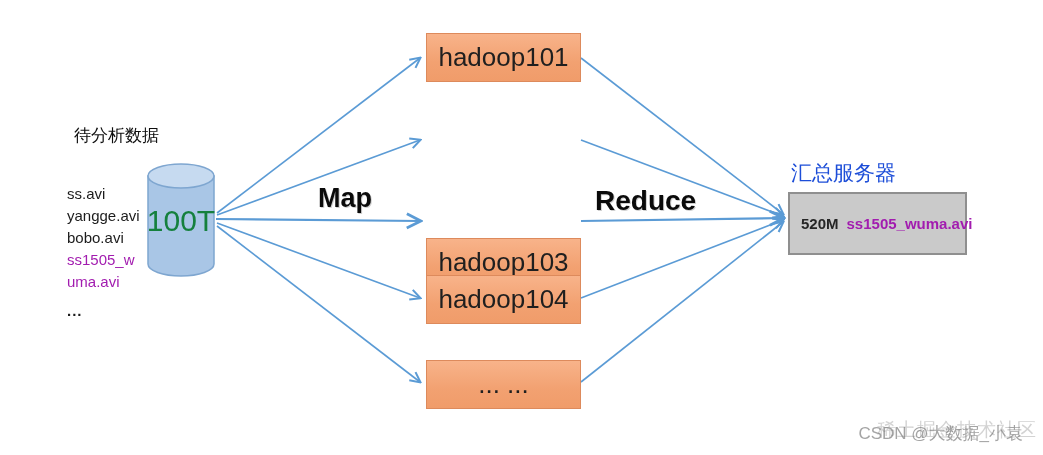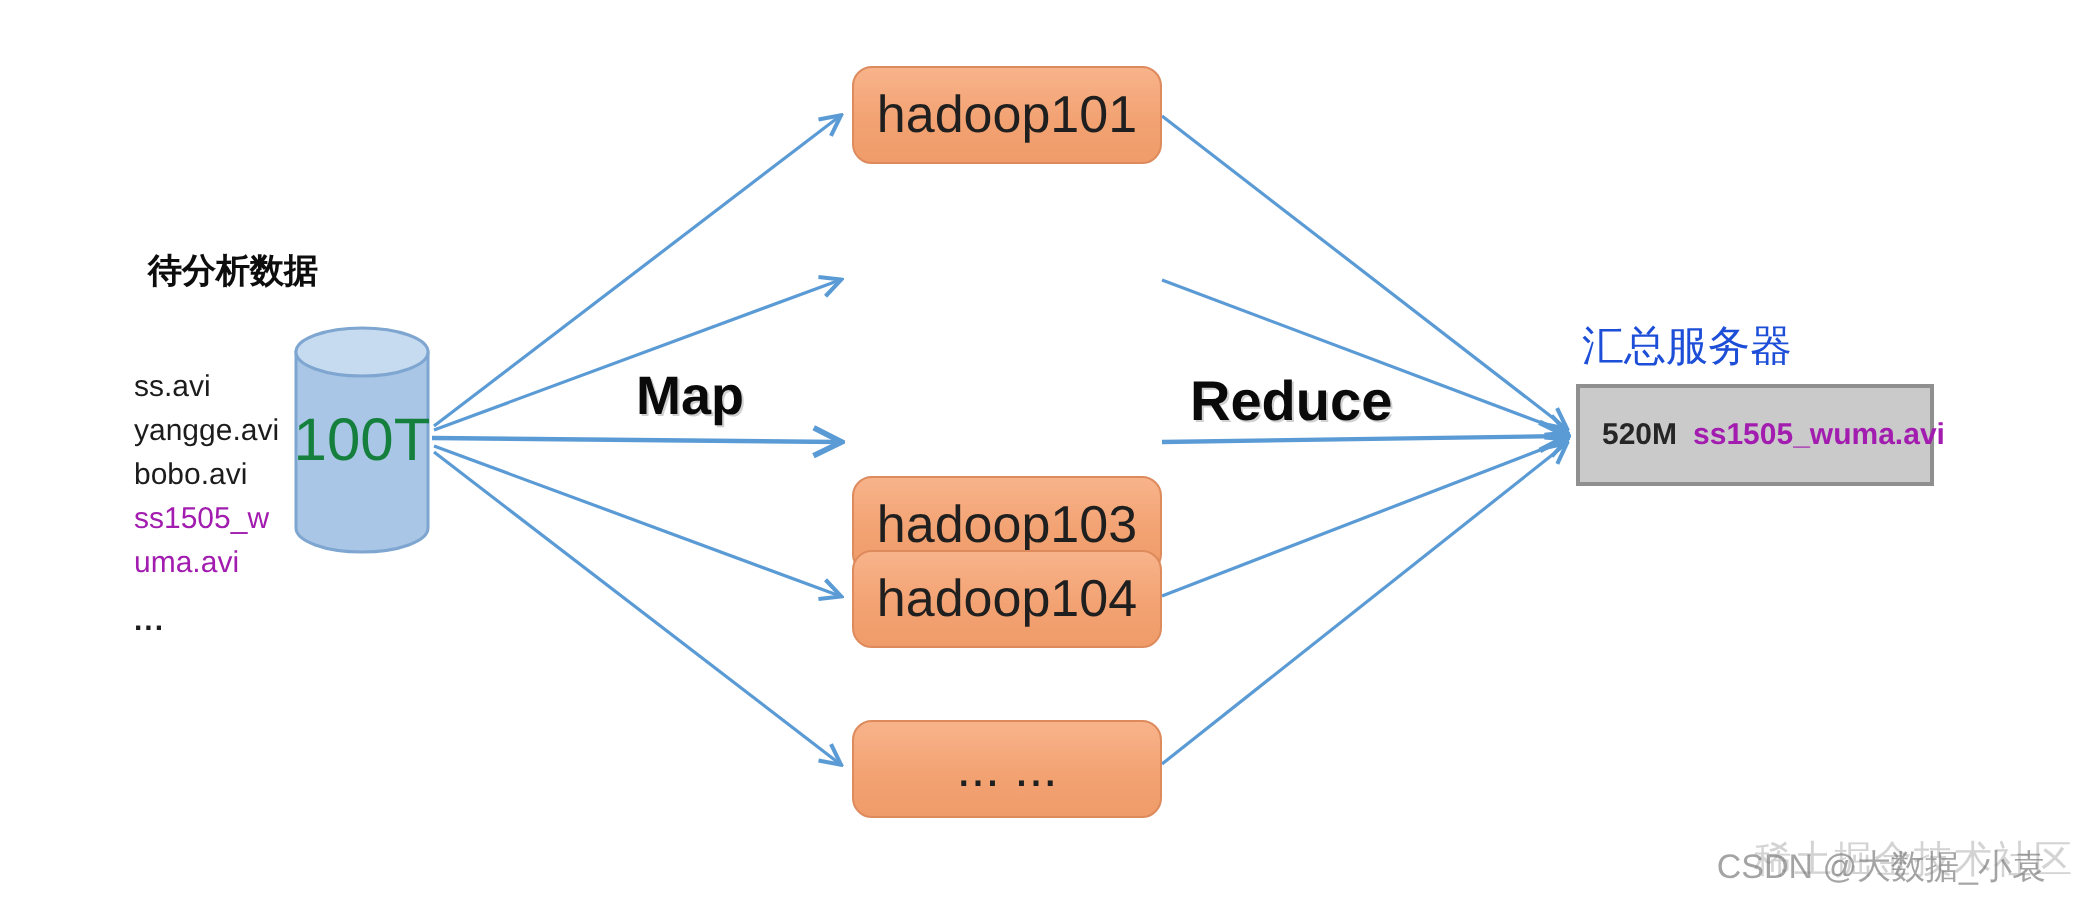--- a/index.html
+++ b/index.html
@@ -1,42 +1,42 @@
 <!DOCTYPE html>
 <html><head>
 <meta charset="utf-8">
 <style>
   html,body{margin:0;padding:0;background:#ffffff;}
   body{font-family:"Liberation Sans","DejaVu Sans",sans-serif;}
   .canvas{position:relative;width:1043px;height:455px;background:#ffffff;overflow:hidden;}
   .arrows{position:absolute;left:0;top:0;width:1043px;height:455px;}
 
-  .src-title{position:absolute;left:74px;top:124px;font-size:17px;font-weight:bold;color:#0d0d0d;}
+  .src-title{position:absolute;left:74px;top:124px;font-size:17px;font-weight:normal;color:#0d0d0d;}
   .file-list{position:absolute;left:67px;top:183px;font-size:15px;line-height:22px;color:#1c1c1c;}
   .file-line{display:block;}
   .file-red{color:#a21caf;}
   .file-ellipsis{display:block;margin-top:7px;font-weight:bold;letter-spacing:1px;}
 
   .cyl-label{position:absolute;left:144px;top:204px;width:74px;text-align:center;
              font-size:30px;color:#15803d;}
 
   .map-label{position:absolute;left:318px;top:183px;font-size:27px;font-weight:bold;color:#0a0a0a;
              text-shadow:1px 1px 0 rgba(120,120,120,.35);}
   .reduce-label{position:absolute;left:595px;top:185px;font-size:28px;font-weight:bold;color:#0a0a0a;
              text-shadow:1px 1px 0 rgba(120,120,120,.35);}
 
   .node{position:absolute;left:426px;width:153px;height:47px;
         background:linear-gradient(180deg,#f8b38a 0%,#f2a171 60%,#f09c6a 100%);
-        border:1px solid #dd8a5c;border-radius:10px;
+        border:1px solid #dd8a5c;border-radius:0;
         display:flex;align-items:center;justify-content:center;
         font-size:26px;color:#1f1f1f;}
   .node-1{top:33px;} .node-2{top:116px;} .node-3{top:198px;margin-top:40px;} .node-4{top:275px;} .node-5{top:360px;}
 
   .result-title{position:absolute;left:791px;top:159px;font-size:21px;color:#1d4ed8;}
-  .result-box{position:absolute;left:788px;top:192px;width:179px;height:51px;
+  .result-box{position:absolute;left:788px;top:192px;width:179px;height:63px;
               background:#cacaca;border:2px solid #8f8f8f;box-sizing:border-box;
               display:flex;align-items:center;padding-left:11px;gap:8px;
               font-size:15px;font-weight:600;}
   .result-size{color:#262626;}
   .result-file{color:#a21caf;}
 
   .watermark{position:absolute;right:6px;bottom:6px;width:210px;height:32px;}
   .wm-juejin{position:absolute;right:0;top:0;font-size:19px;color:rgba(140,140,140,0.38);
              letter-spacing:1px;white-space:nowrap;}
   .wm-csdn{position:absolute;right:14px;top:5px;font-size:17px;color:rgba(125,125,125,0.70);

